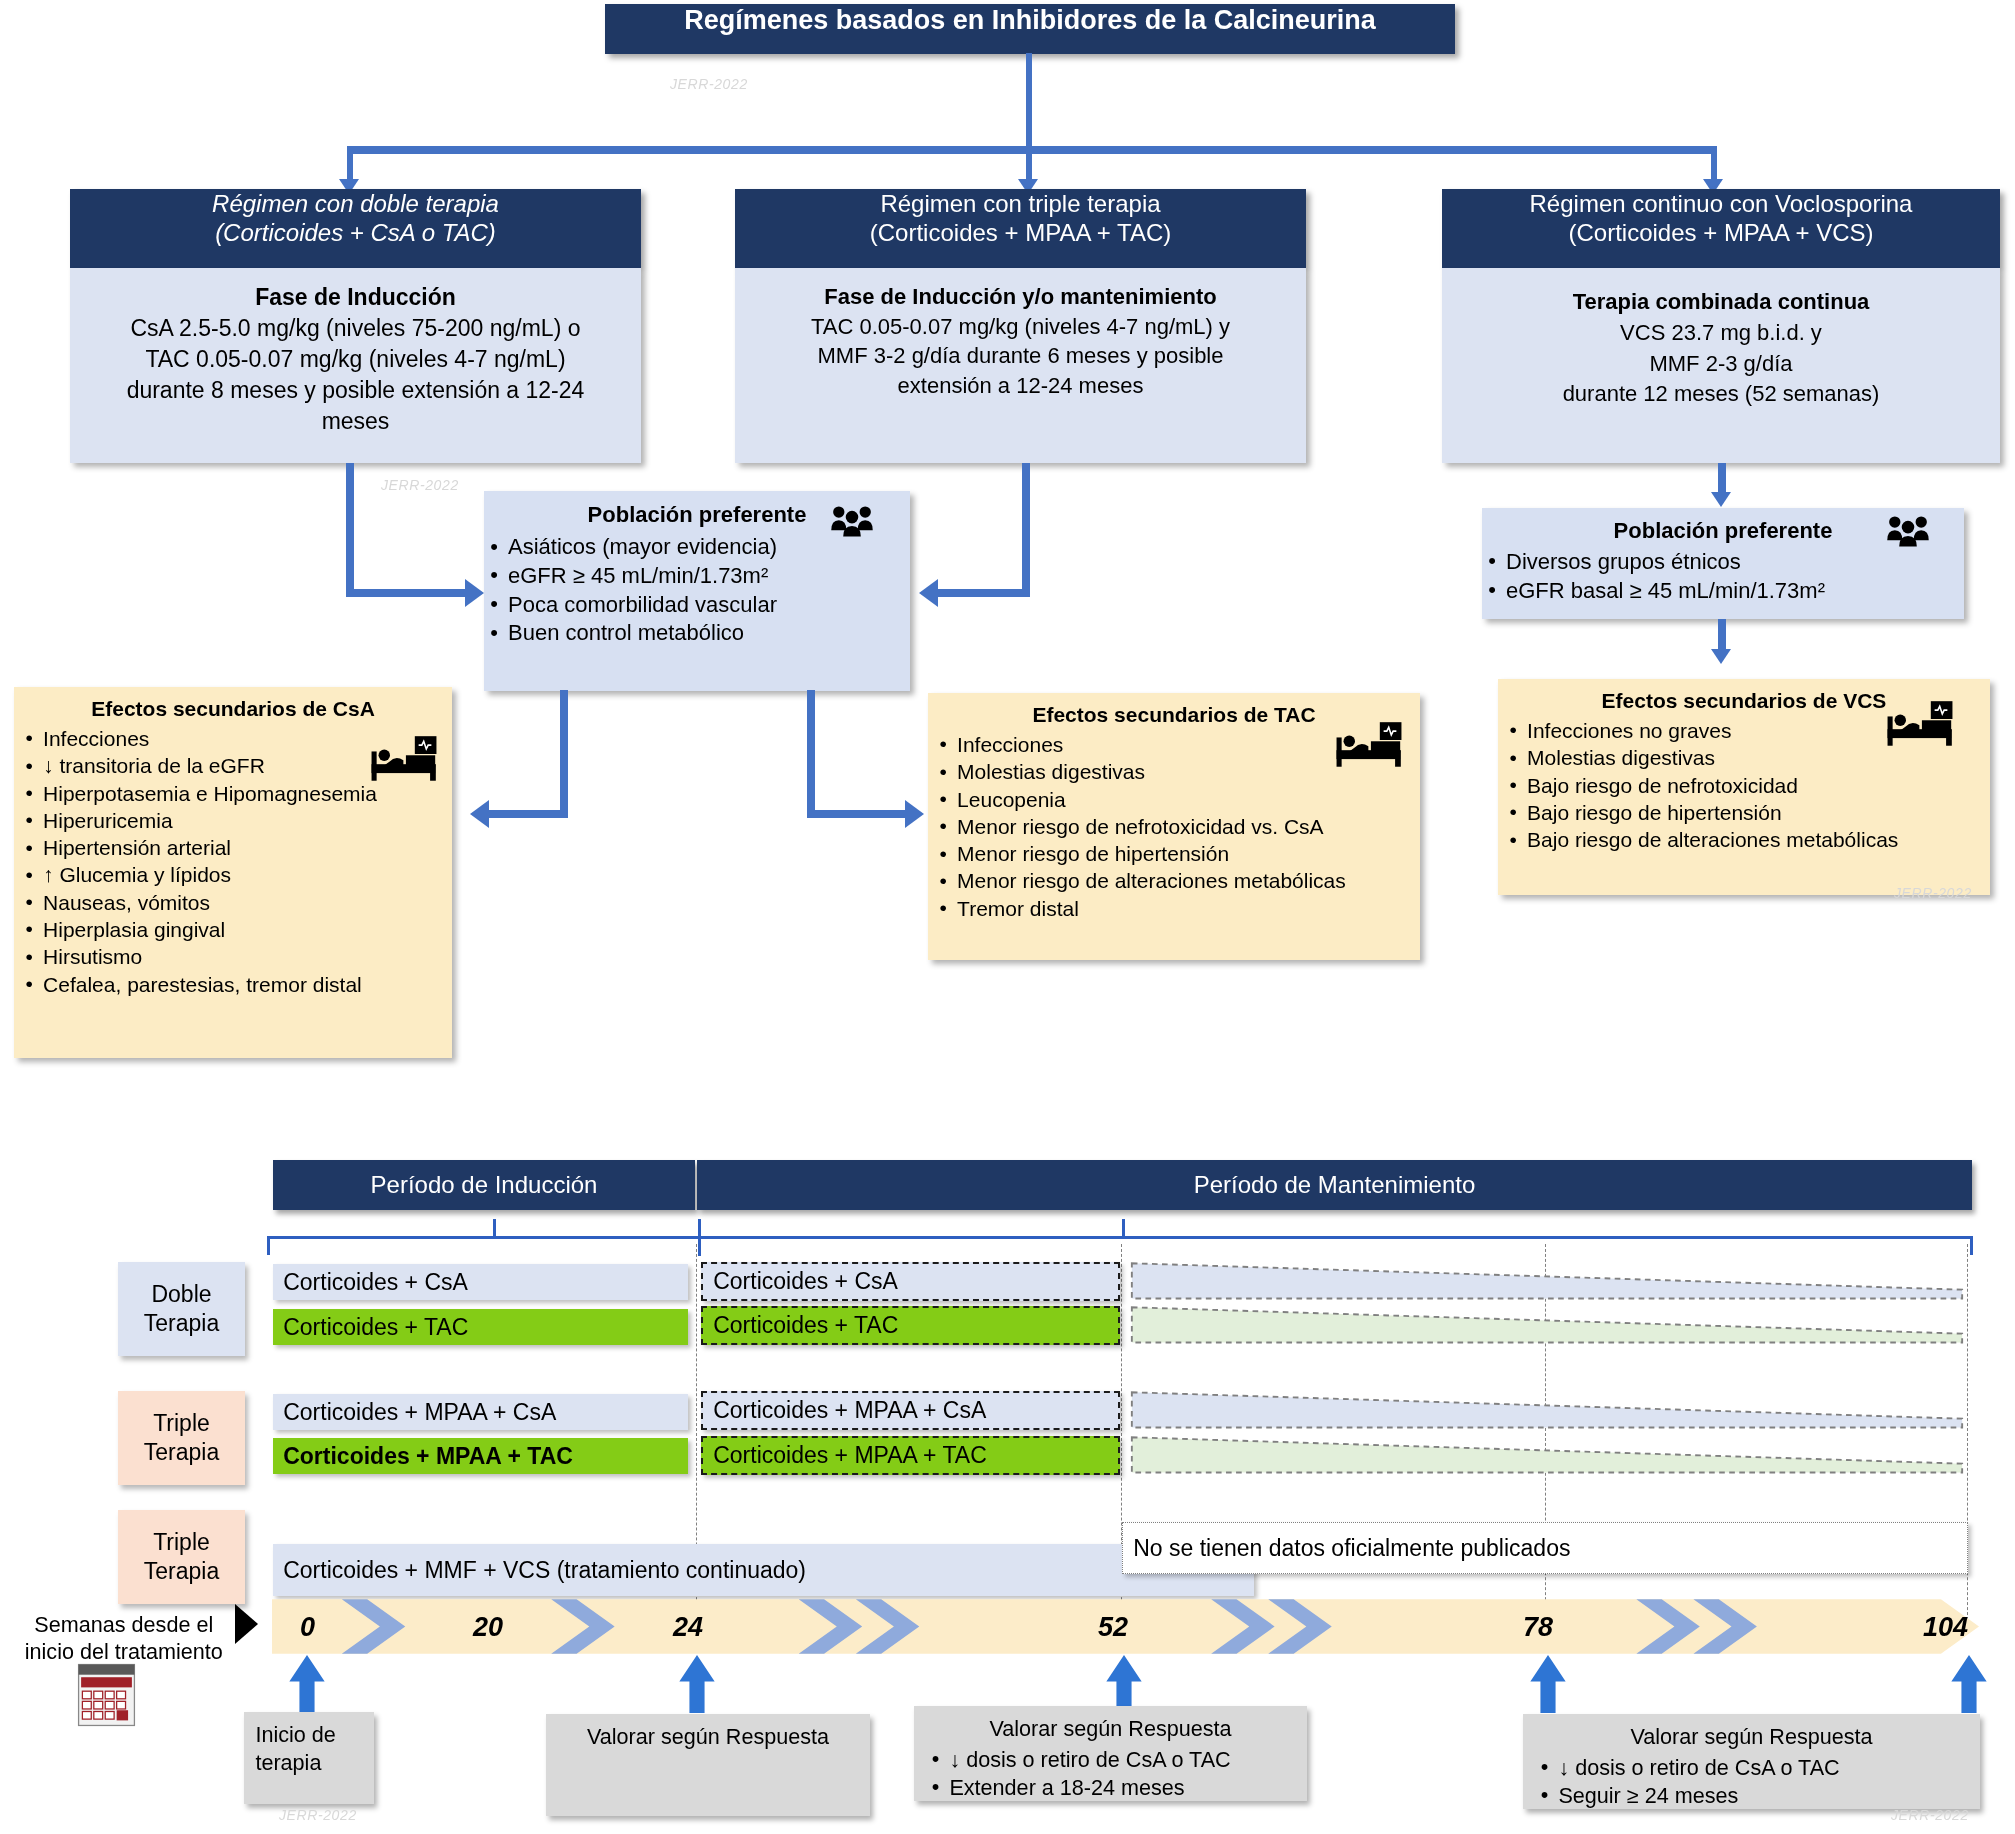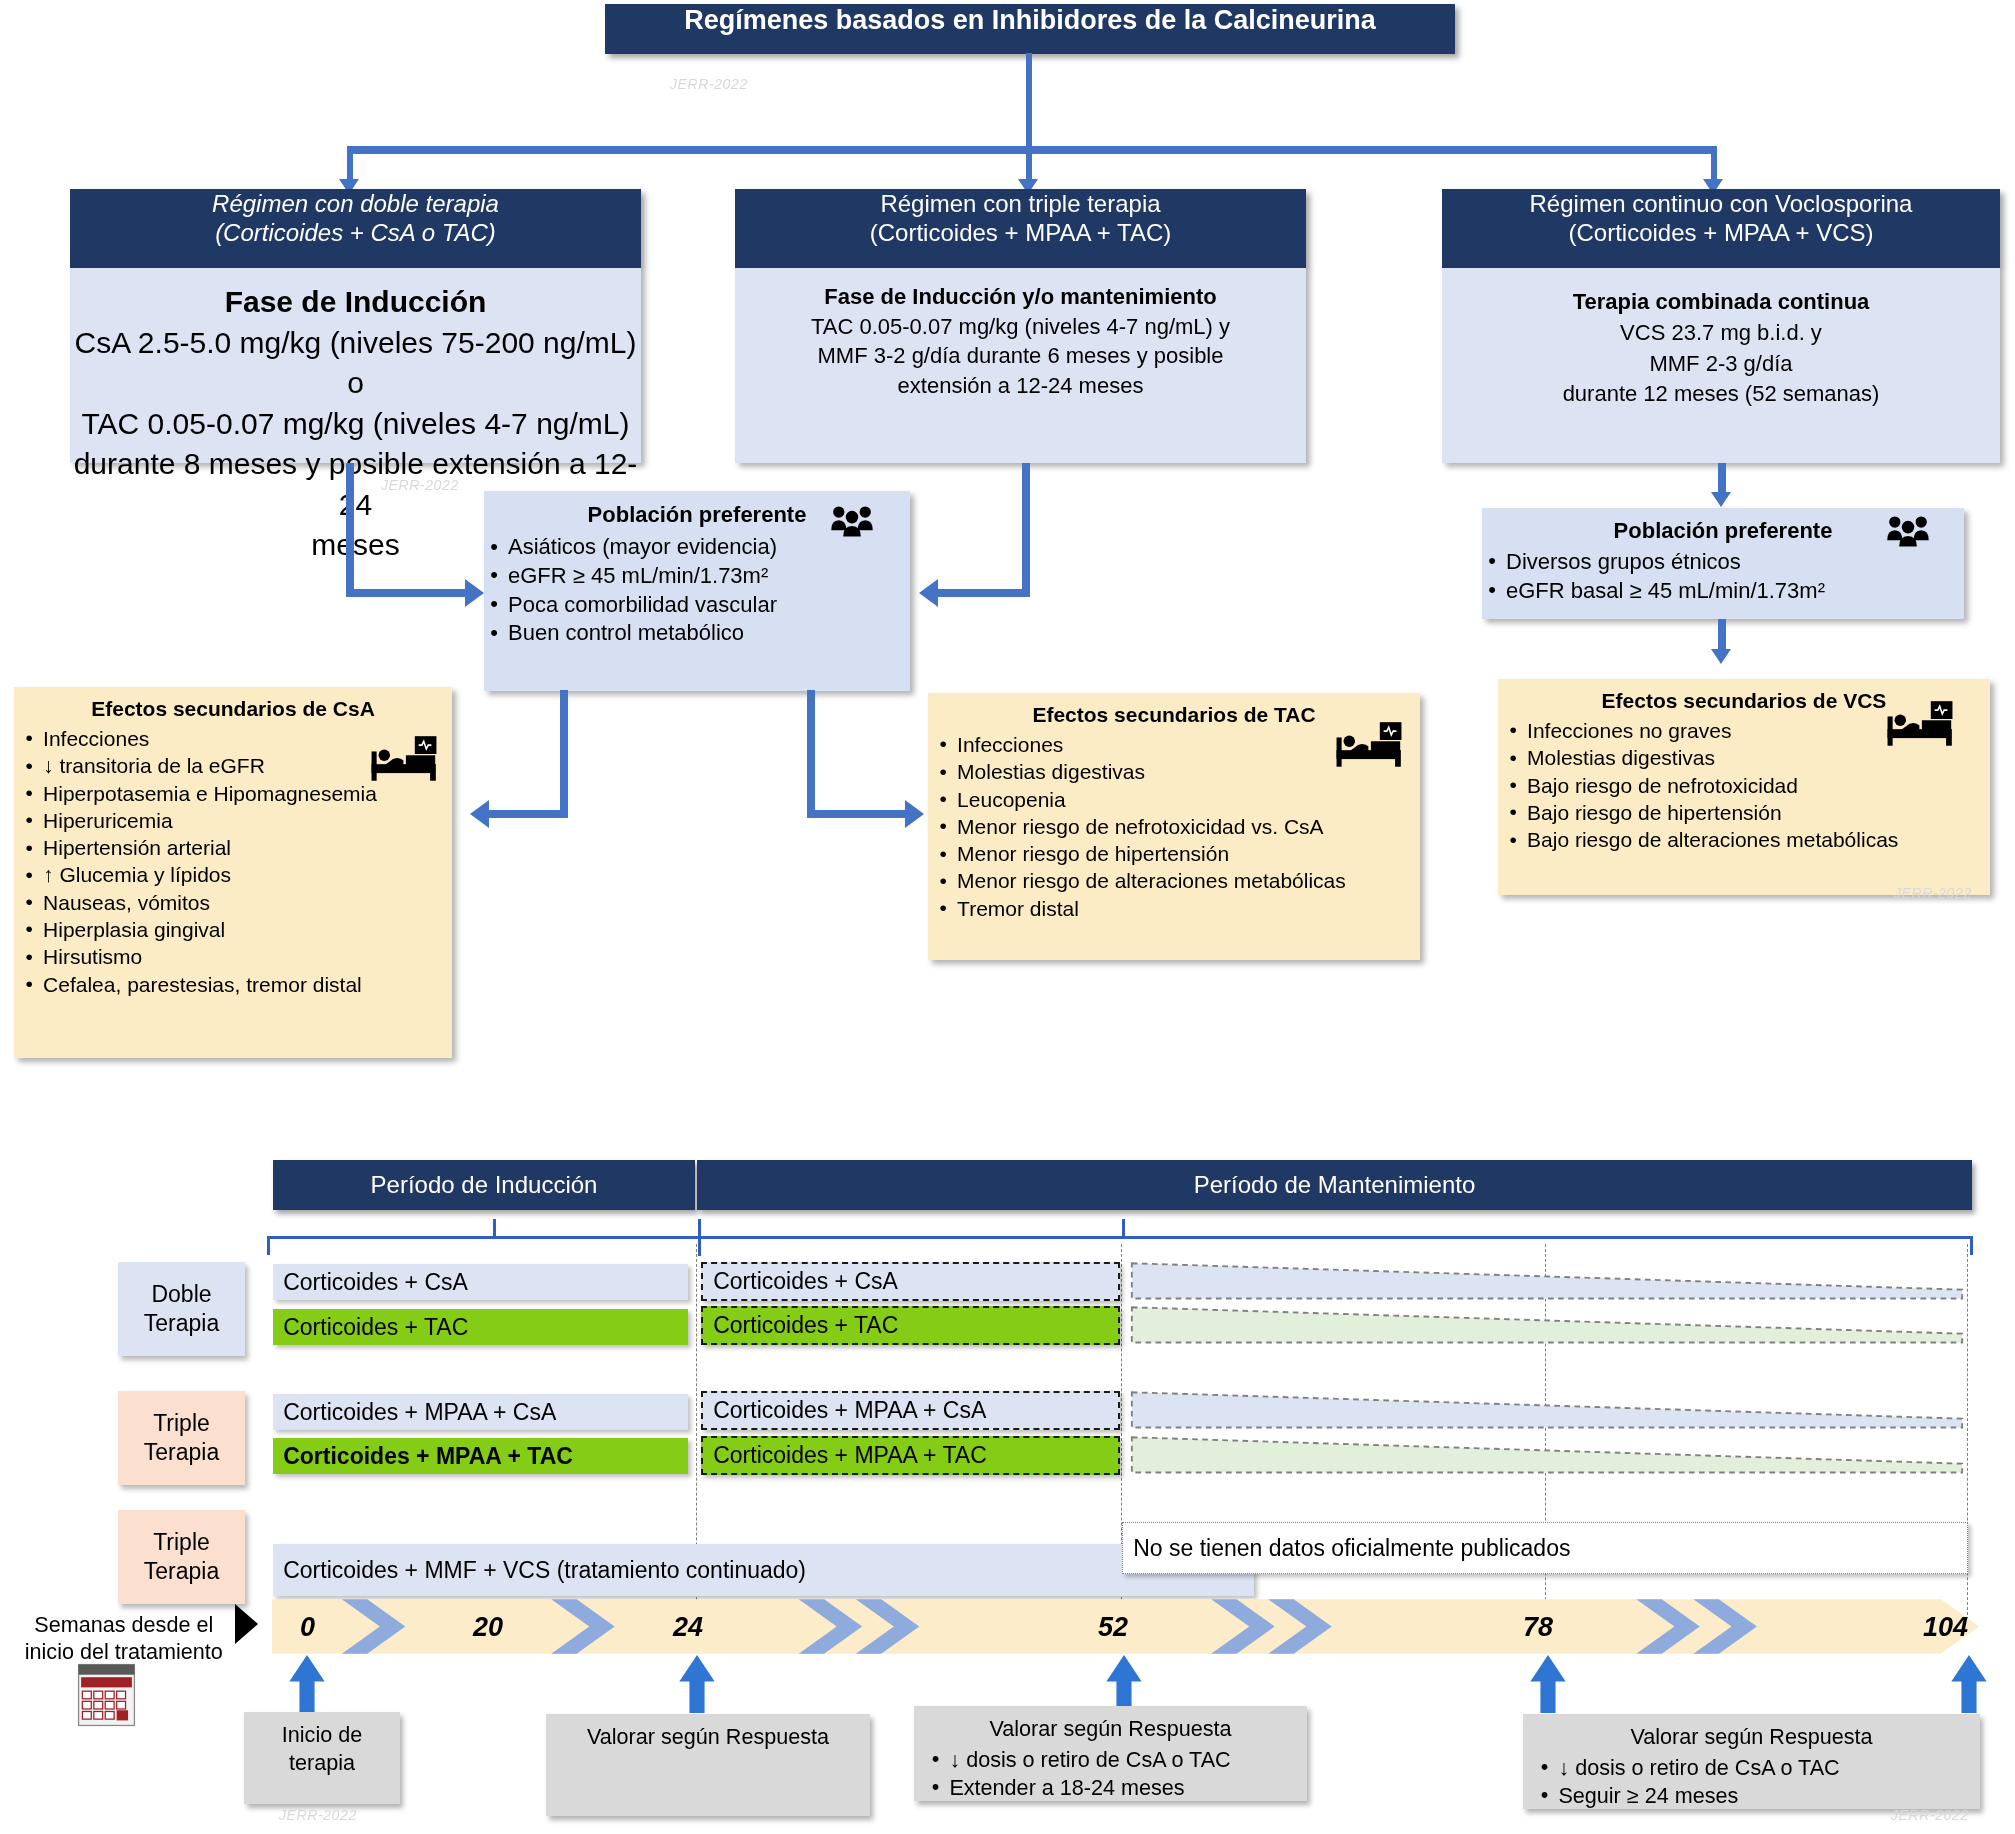--- a/index.html
+++ b/index.html
@@ -57,21 +57,21 @@
 <div class="abs arrow-dn" style="left:1018px;top:179px;"></div>
 <div class="abs vline" style="left:1711px;top:146px;width:5.7px;height:37px;"></div>
 <div class="abs arrow-dn" style="left:1703px;top:179px;"></div>
 
 <div class="abs hdr" style="left:70px;top:189px;width:571px;height:79px;font-size:24px;font-style:italic;">
   <div>
     <div>Régimen con doble terapia</div>
     <div>(Corticoides + CsA o TAC)</div>
   </div>
 </div>
-<div class="abs body-blue" style="left:70px;top:268px;width:571px;height:195px;font-size:30px;text-align:center;padding-top:14px;line-height:1.35;">
+<div class="abs body-blue" style="left:70px;top:268px;width:571px;height:195px;font-size:23px;text-align:center;padding-top:14px;line-height:1.35;">
   <span class="box-title">Fase de Inducción</span>
   <div>CsA 2.5-5.0 mg/kg (niveles 75-200 ng/mL) o</div>
   <div>TAC 0.05-0.07 mg/kg (niveles 4-7 ng/mL)</div>
   <div>durante 8 meses y posible extensión a 12-24</div>
   <div>meses</div>
 </div>
 
 <div class="abs hdr" style="left:735px;top:189px;width:571px;height:79px;font-size:24px;">
   <div>
     <div>Régimen con triple terapia</div>
@@ -363,21 +363,21 @@
 <svg class="abs up-arrow" style="left:1106px;top:1655px;" width="36" height="58" viewBox="0 0 56 92">
     <polygon points="28,0 56,42 40,42 40,92 16,92 16,42 0,42" fill="#2e75d4"></polygon>
   </svg>
 <svg class="abs up-arrow" style="left:1530px;top:1655px;" width="36" height="58" viewBox="0 0 56 92">
     <polygon points="28,0 56,42 40,42 40,92 16,92 16,42 0,42" fill="#2e75d4"></polygon>
   </svg>
 <svg class="abs up-arrow" style="left:1951px;top:1655px;" width="36" height="58" viewBox="0 0 56 92">
     <polygon points="28,0 56,42 40,42 40,92 16,92 16,42 0,42" fill="#2e75d4"></polygon>
   </svg>
 
-<div class="abs note" style="left:244px;top:1712px;width:156px;height:92px;text-align:center;">
+<div class="abs note" style="left:244px;top:1712px;width:130px;height:92px;text-align:left;">
   <div>Inicio de</div>
   <div>terapia</div>
 </div>
 <span class="abs wm" style="left:279px;top:1807px;">JERR-2022</span>
 
 <div class="abs note" style="left:546px;top:1714px;width:324px;height:102px;">
   <div style="text-align:center;">Valorar según Respuesta</div>
 </div>
 
 <div class="abs note" style="left:914px;top:1706px;width:393px;height:95px;">

